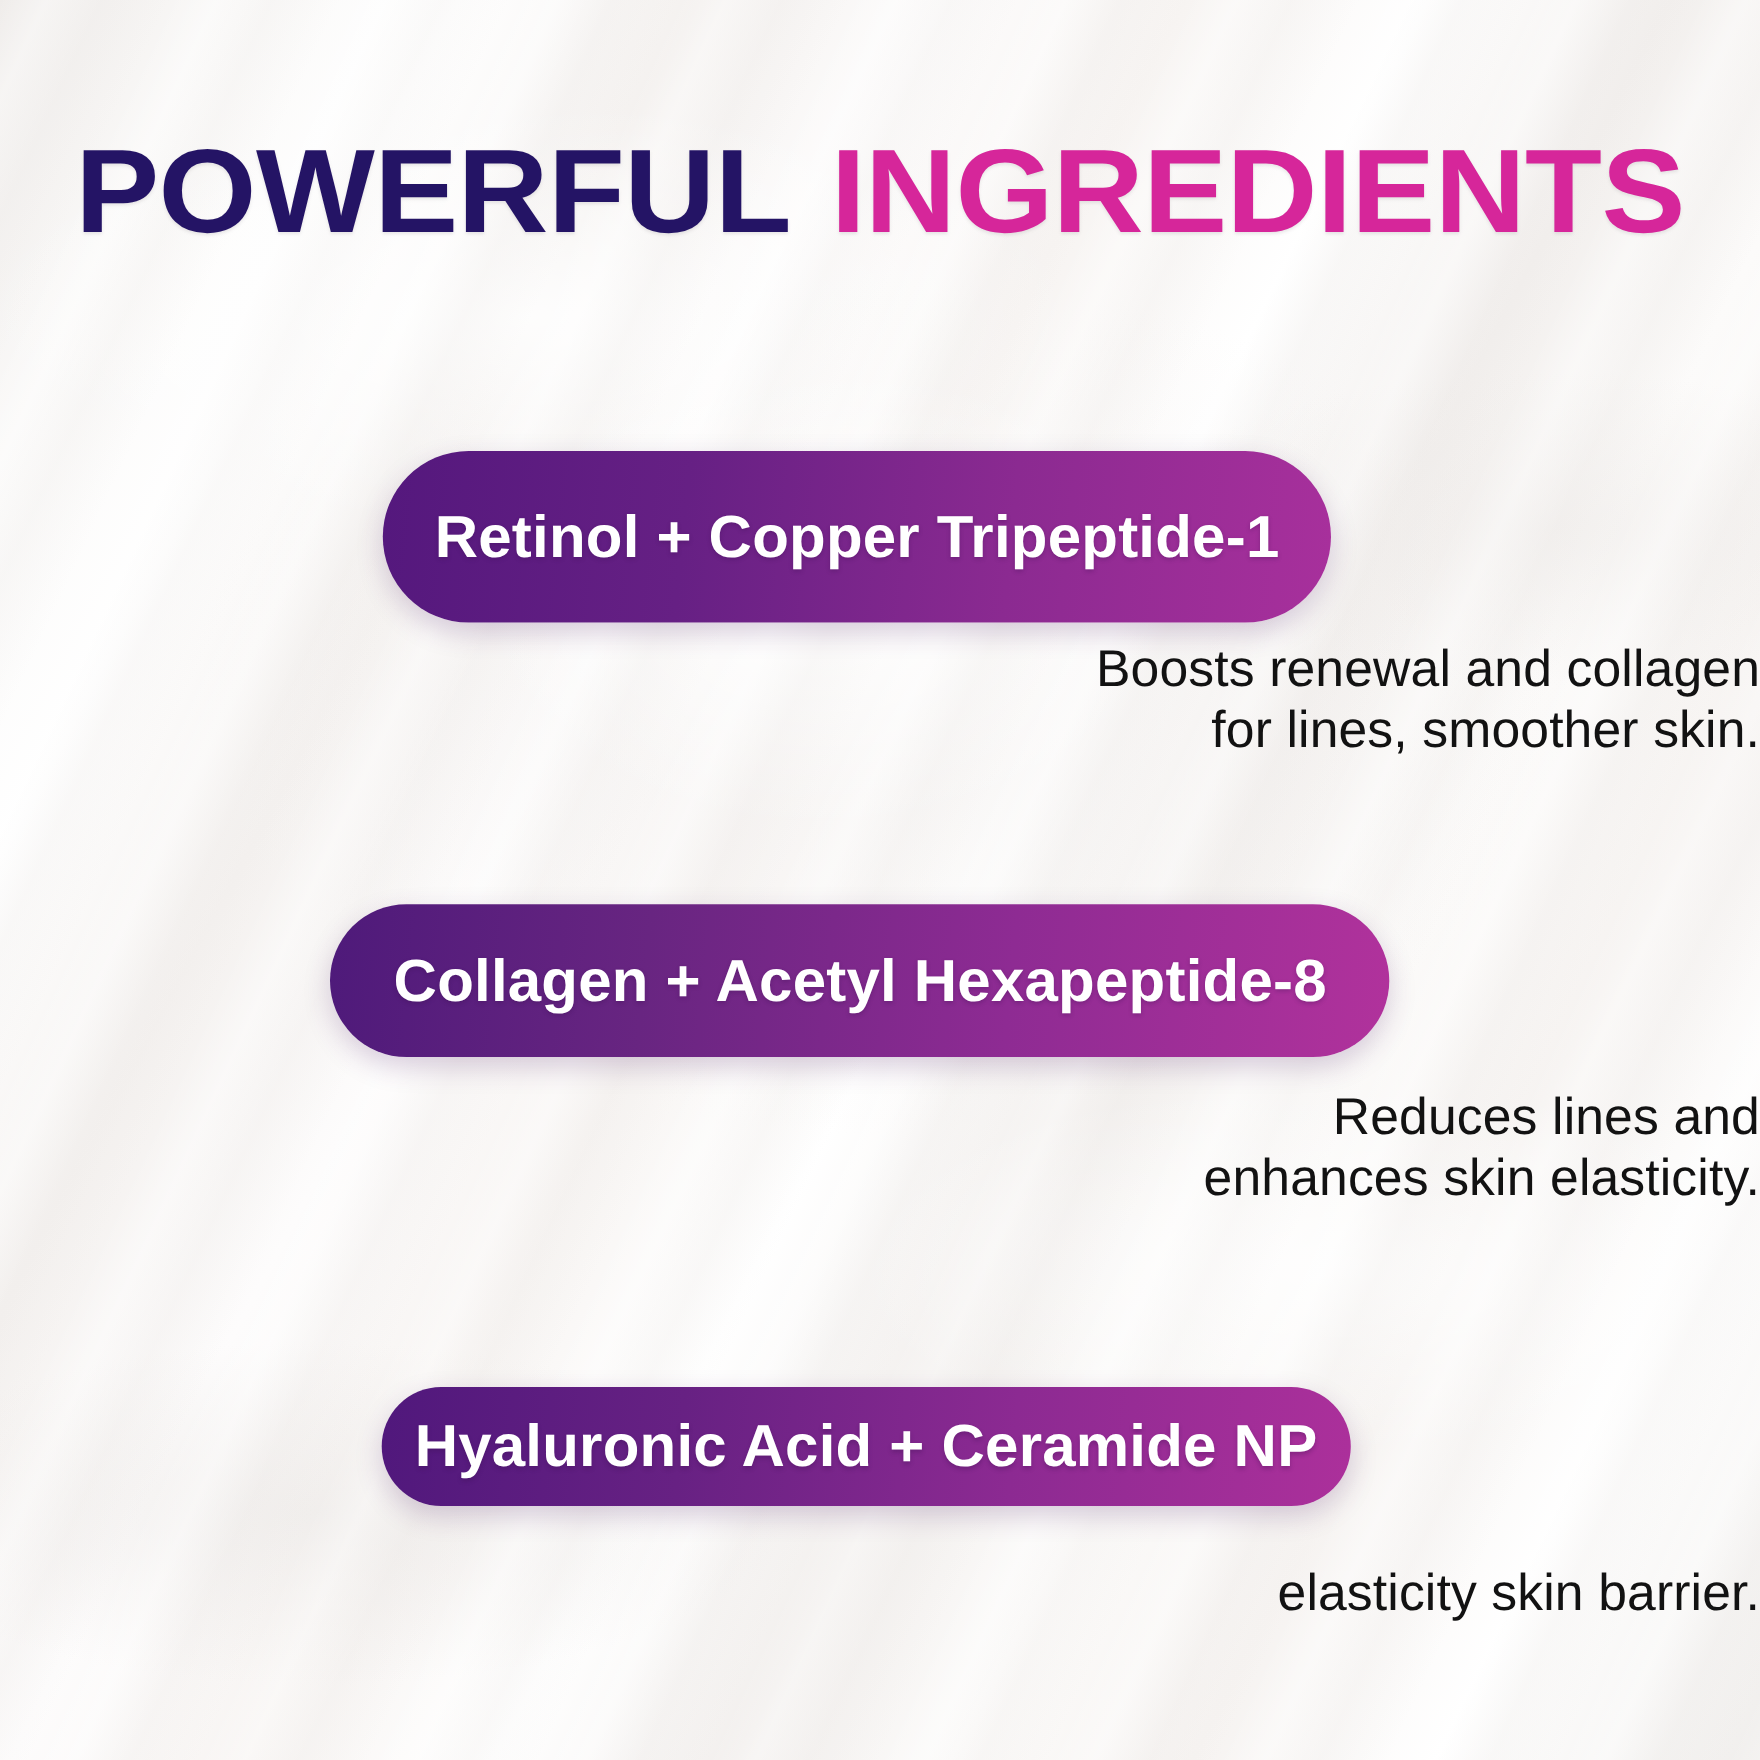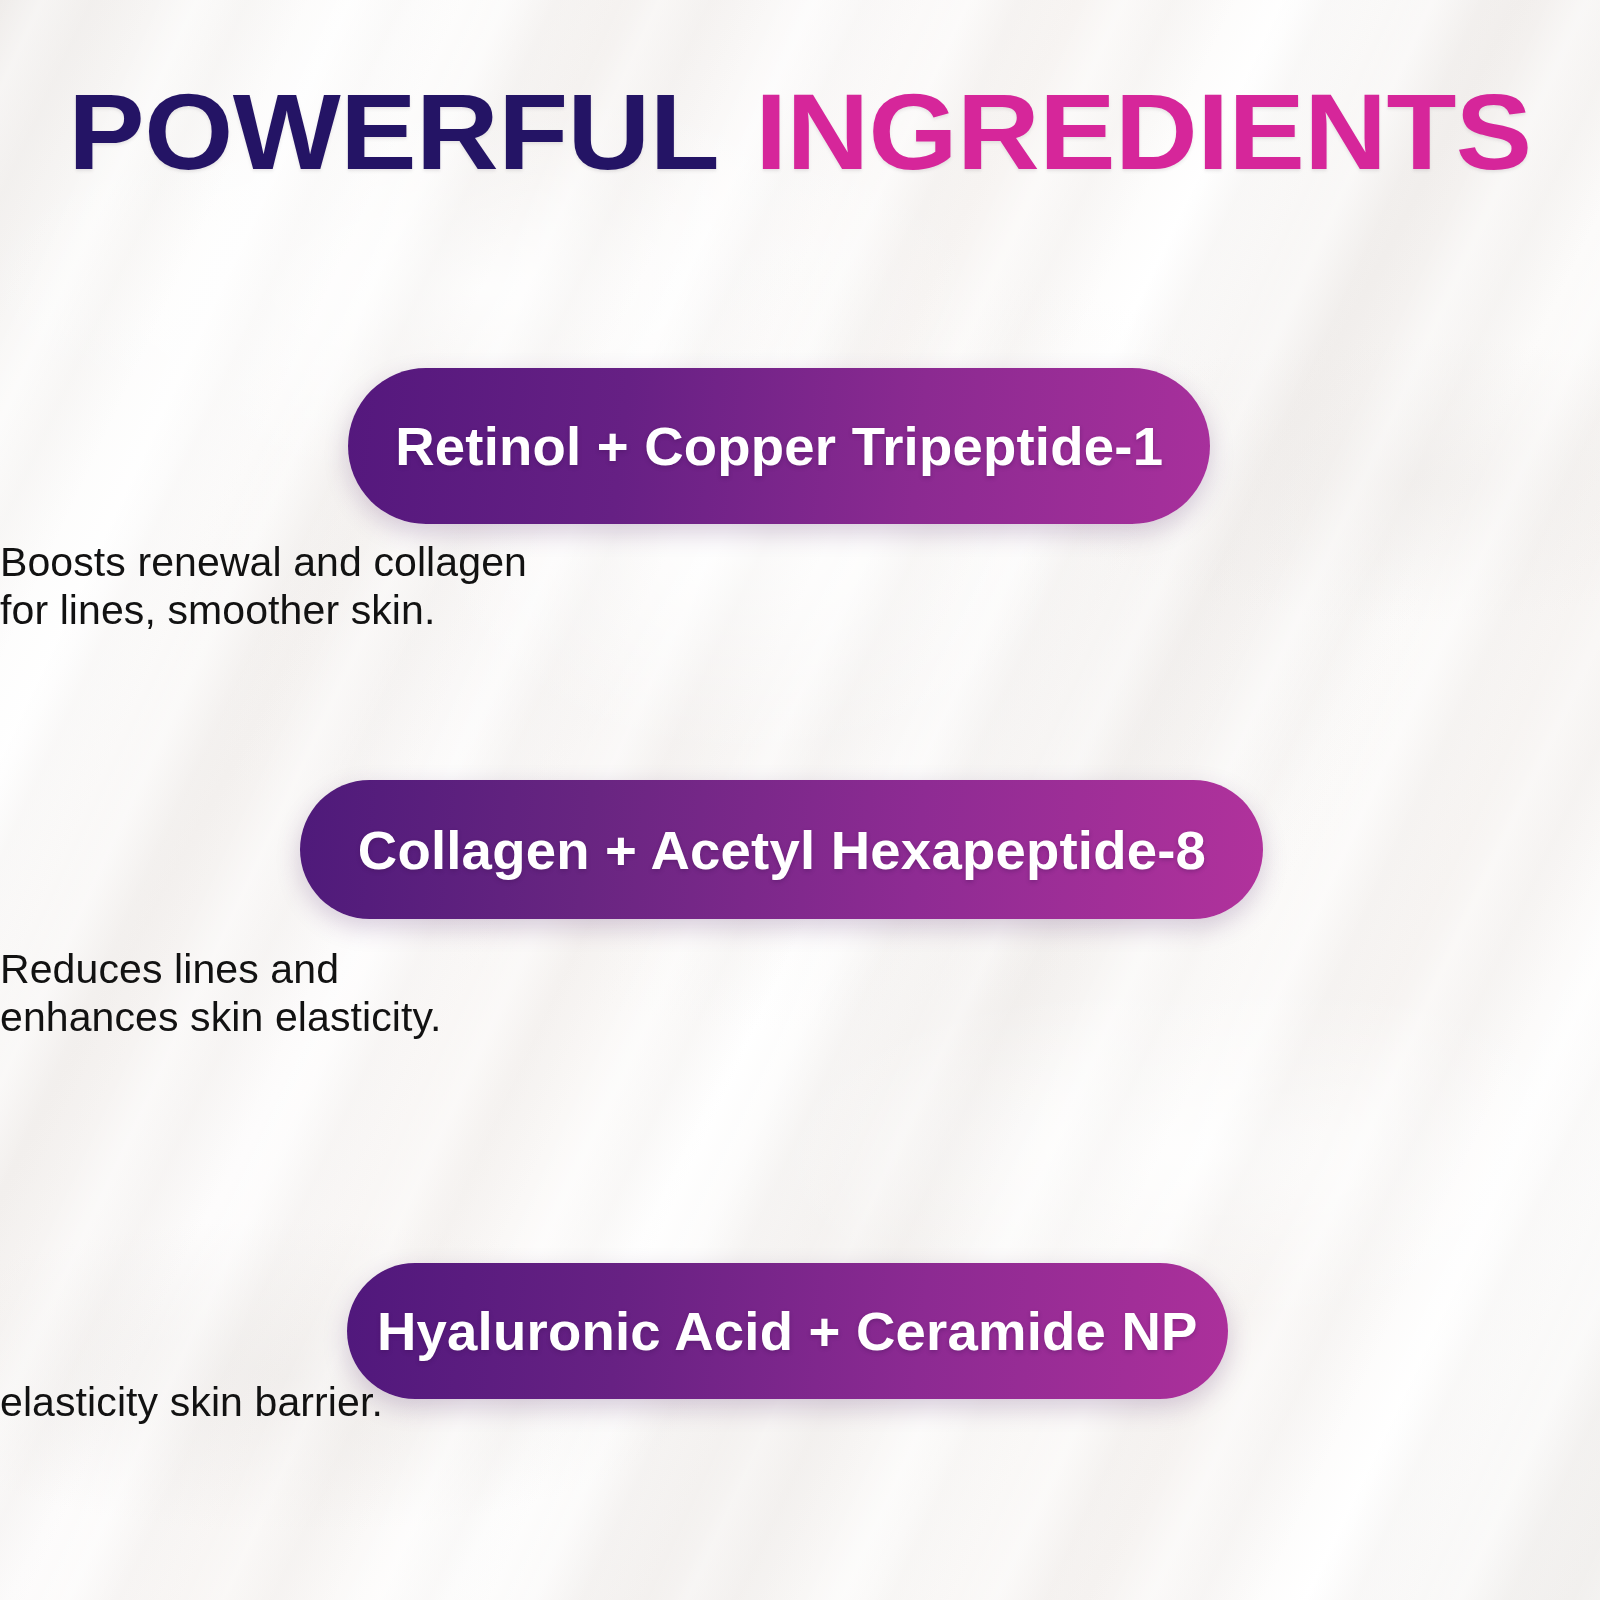--- a/index.html
+++ b/index.html
@@ -51,21 +51,21 @@
     background:
       repeating-linear-gradient(115deg,
         rgba(255,255,255,0) 0px,
         rgba(255,255,255,0.5) 38px,
         rgba(236,233,231,0.32) 84px,
         rgba(255,255,255,0) 140px);
     opacity:.75;
   }
 
   
-  .page { position:absolute; inset:0; }
+  .page { position:absolute; inset:0;margin-top:42px; }
 
   
   .title {
     position:absolute;
     top:78px; left:0; right:0;
     text-align:center;
     font-size:108px;
     font-weight:700;
     letter-spacing:-0.5px;
     line-height:1;
@@ -100,30 +100,30 @@
 
   .pill-1 {
     left:348px; top:368px; width:862px; height:156px;
     background:linear-gradient(96deg, #54187d 0%, #662084 32%, #8b2a91 66%, #a8309c 100%);
   }
   .pill-2 {
     left:300px; top:780px; width:963px; height:139px;
     background:linear-gradient(96deg, #4e1a7a 0%, #682581 30%, #8e2b93 64%, #b1329c 100%);
   }
   .pill-3 {
-    left:347px; top:1263px; width:881px; height:136px;
+    left:347px; top:1219px; width:881px; height:108px;
     background:linear-gradient(96deg, #50187c 0%, #672183 31%, #8c2a92 65%, #ac309b 100%);
   }
 
   .desc {
     position:absolute;
     left:0; right:0;
-    text-align:left;
+    text-align:right;
     color:#121212;
-    font-size:41px;
+    font-size:47px;
     font-weight:300;
     line-height:1.18;
     letter-spacing:0.1px;
   }
   .desc div { display:block; }
 
   .desc-1 { top:538px; }
   .desc-2 { top:945px; }
   .desc-3 { top:1378px; }
 </style>

